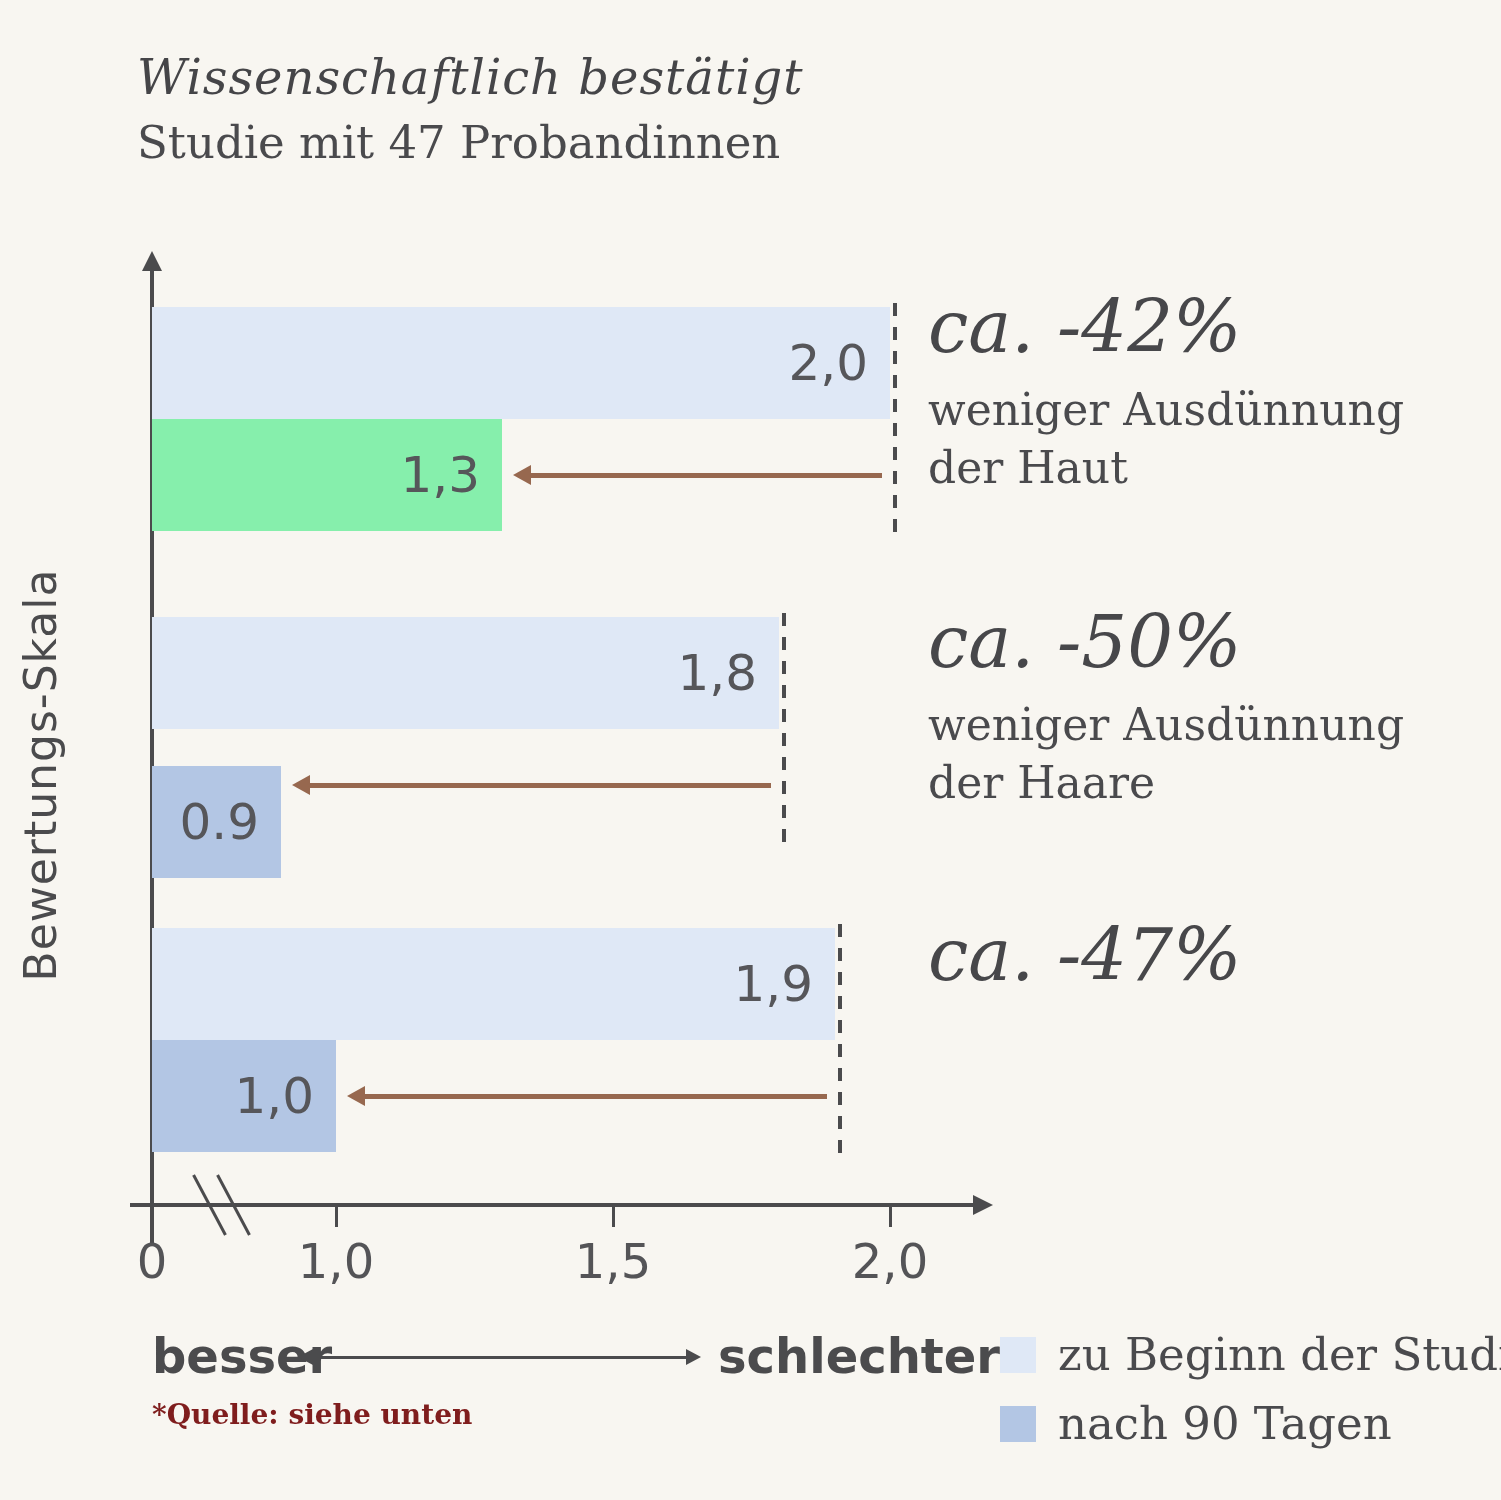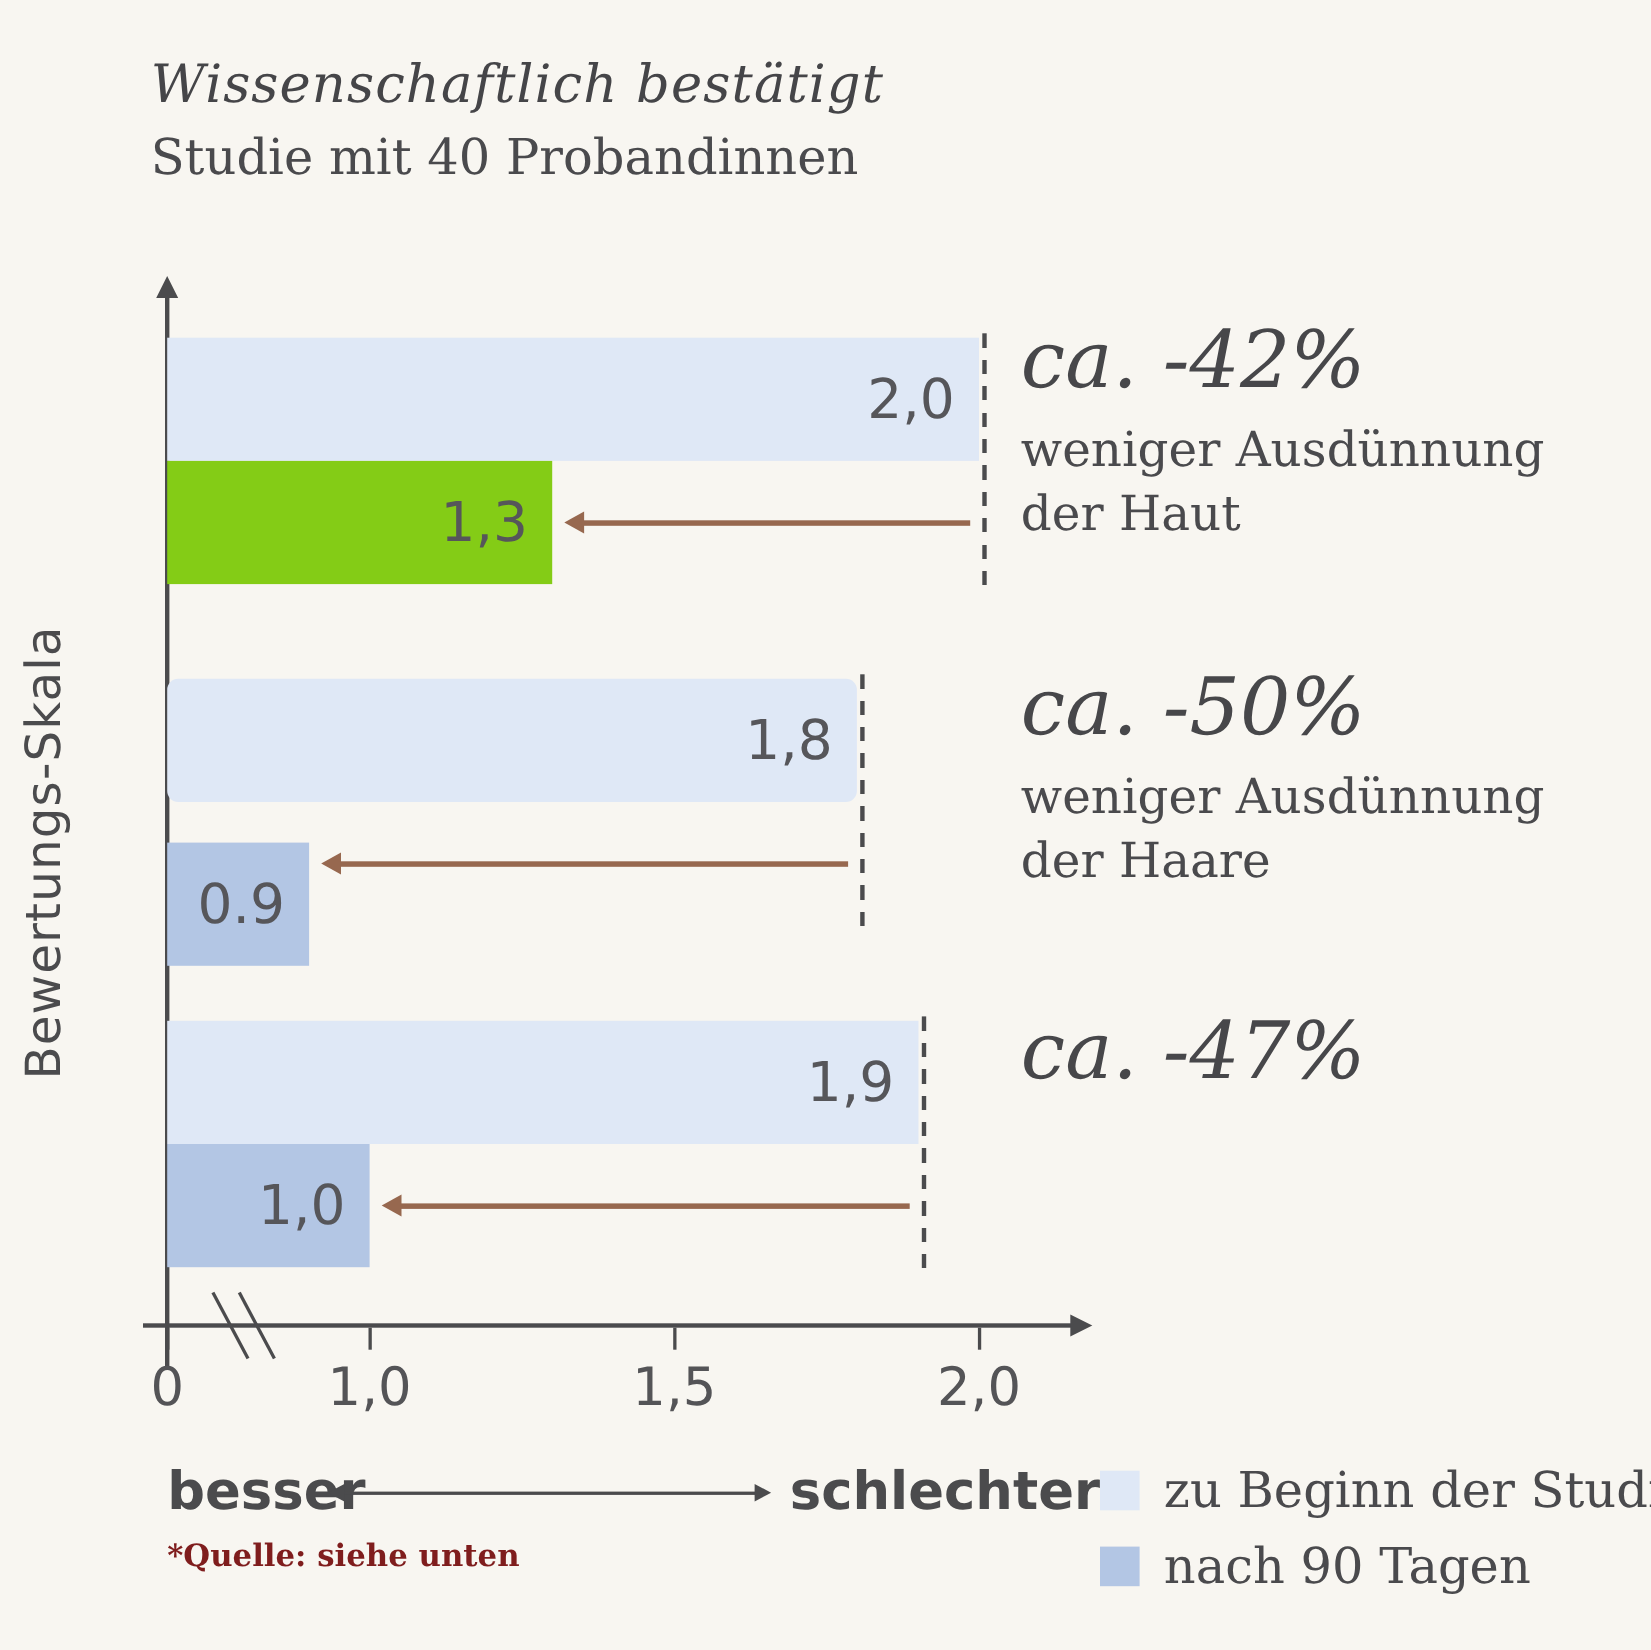--- a/index.html
+++ b/index.html
@@ -96,48 +96,48 @@
   .leg-swatch{width:36px;height:36px;margin-right:22px;flex:0 0 auto;}
   .leg-label{font-size:45px;color:#4a4a4d;white-space:nowrap;}
 </style>
 </head>
 <body>
 
 <div class="page">
 
   <div class="hdr">
     <div class="title">Wissenschaftlich bestätigt</div>
-    <div class="subtitle">Studie mit 40 Probandinnen</div>
+    <div class="subtitle">Studie mit 47 Probandinnen</div>
   </div>
 
   <div class="y-label">Bewertungs-Skala</div>
 
   <div class="plot">
     <div class="y-axis-line"></div>
     <div class="y-axis-arrow"></div>
     <div class="x-axis-line"></div>
     <div class="x-axis-arrow"></div>
     <div class="break-mark m1"></div>
     <div class="break-mark m2"></div>
 
     <div class="group g0">
       <div class="bar start" style="width: 738px; background: rgb(223, 232, 246);">
         <span class="bar-val">2,0</span>
       </div>
-      <div class="bar end" style="width: 350px; background: #84cc16;">
+      <div class="bar end" style="width: 350px; background: #86efac;">
         <span class="bar-val">1,3</span>
       </div>
       <div class="dash" style="left: 741px;"></div>
       <div class="imp-arrow" style="left: 378px; width: 352px;">
           <span class="head"></span>
         </div>
     </div>
 
     <div class="group g1">
-      <div class="bar start" style="width: 627px; background: rgb(223, 232, 246); border-radius: 10px;">
+      <div class="bar start" style="width: 627px; background: rgb(223, 232, 246);">
         <span class="bar-val">1,8</span>
       </div>
       <div class="bar end" style="width: 129px; background: rgb(179, 198, 228); margin-top: 37px;">
         <span class="bar-val">0.9</span>
       </div>
       <div class="dash" style="left: 630px;"></div>
       <div class="imp-arrow" style="left: 157px; width: 462px;">
           <span class="head"></span>
         </div>
     </div>

